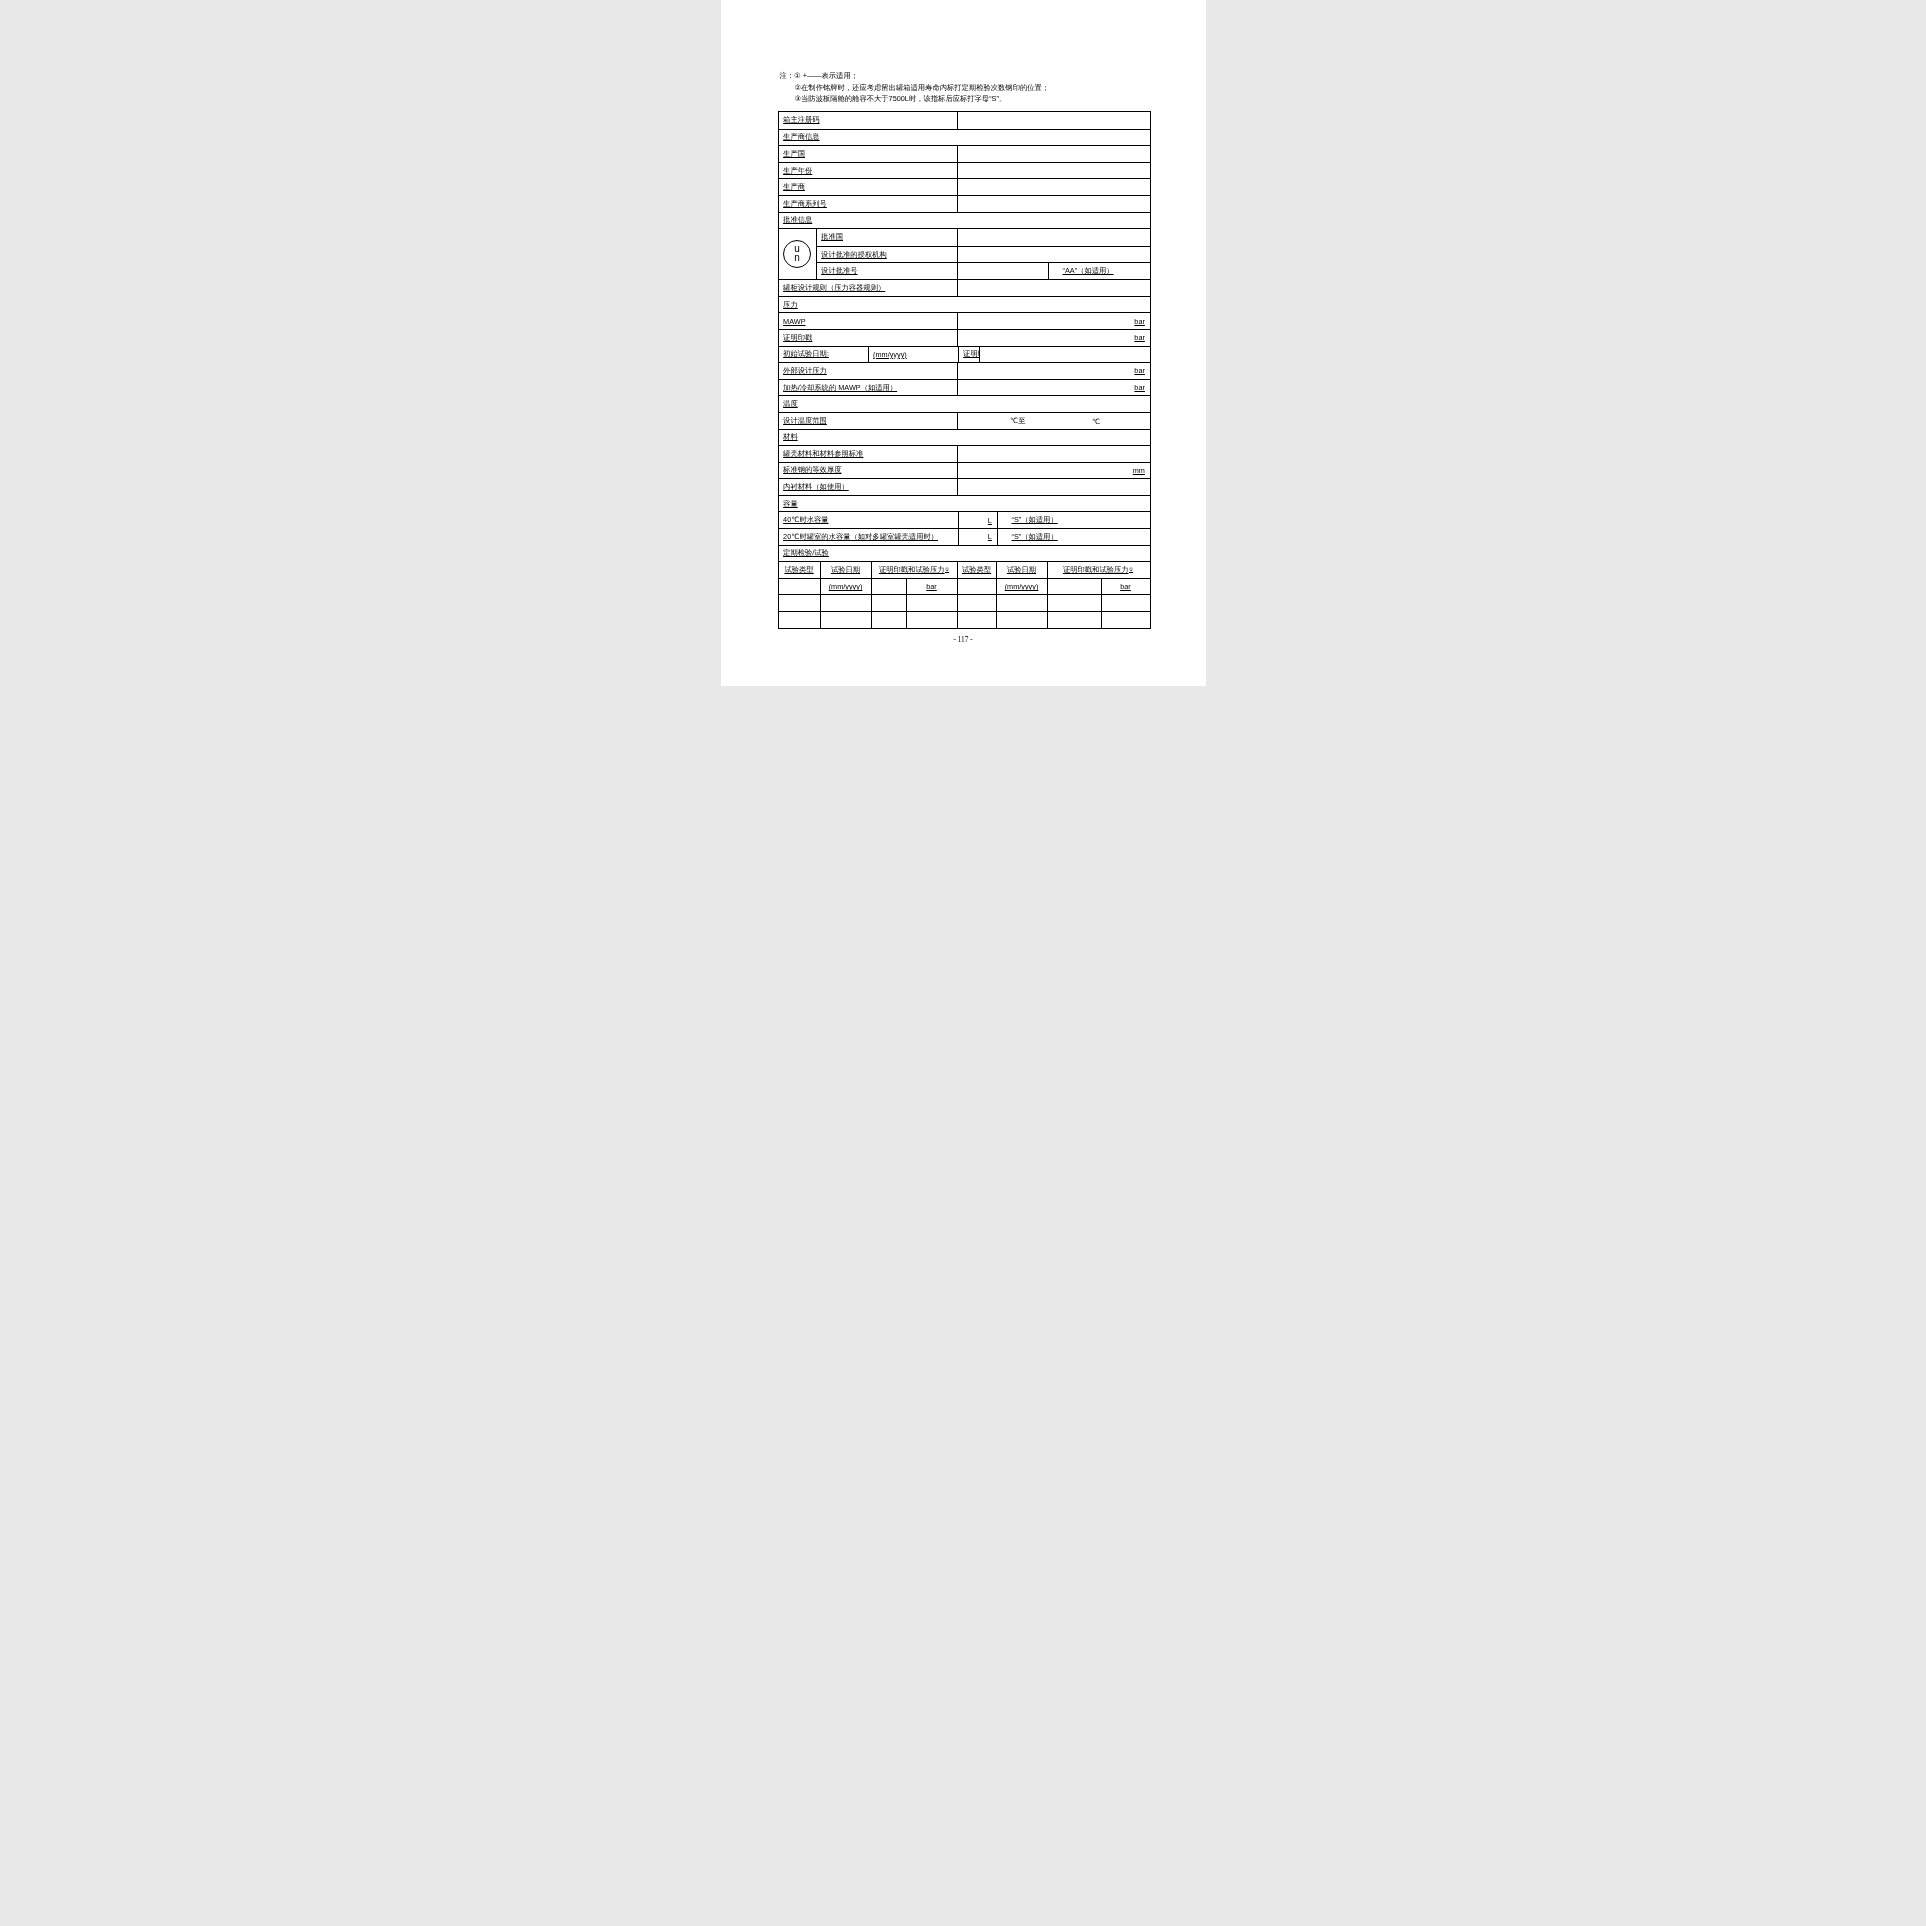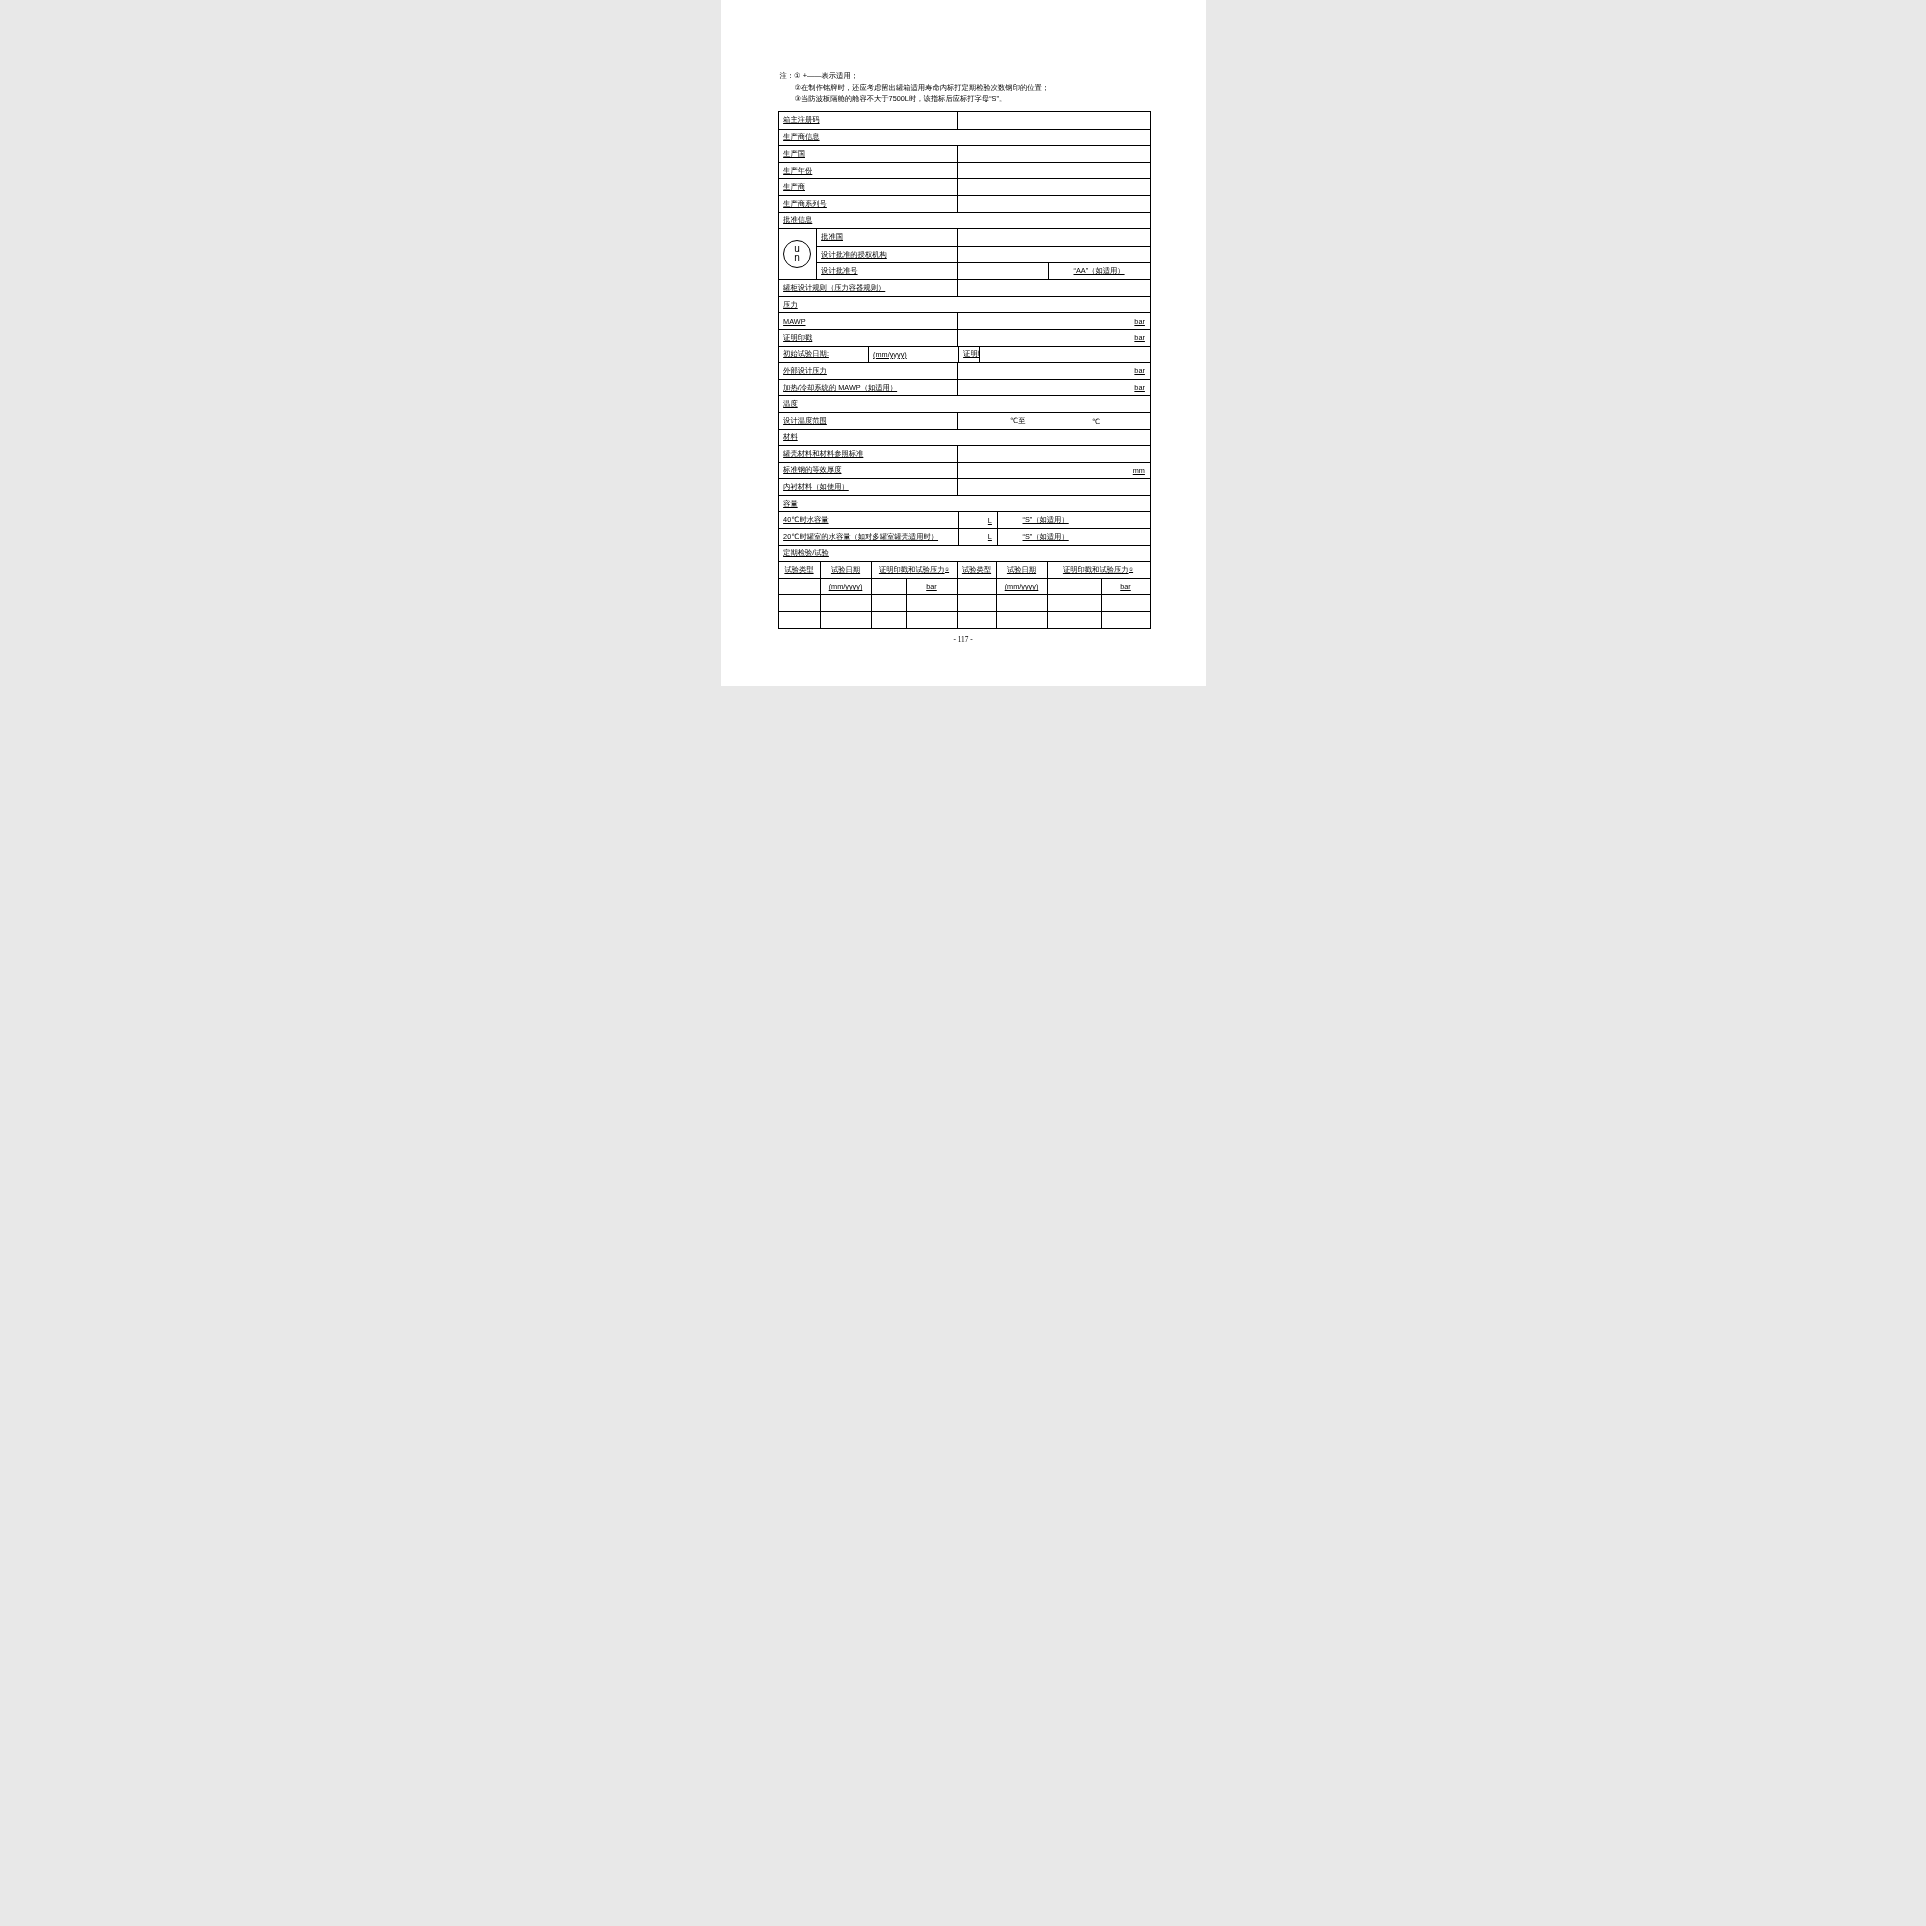--- a/index.html
+++ b/index.html
@@ -22,21 +22,21 @@
   .row{display:flex;height:16.6px;box-sizing:border-box;border-top:1.2px solid #000;text-decoration:underline;}
   .row.first{border-top:none;}
   .cell{
     box-sizing:border-box;border-left:0.8px solid #000;
     display:flex;align-items:center;
     padding:0 4.6px;font-size:7.3px;white-space:nowrap;overflow:hidden;
   }
   .cell.nb{border-left:none;}
   .cell.right{justify-content:flex-end;}
   .cell.center{justify-content:center;padding:0 1.5px;text-align:center;}
-  .cell.padL22{padding-left:25px;}
+  .cell.padL22{padding-left:14px;}
   
   .unblock{display:flex;height:51px;box-sizing:border-box;border-top:1.2px solid #000;}
   .uncol{width:39px;display:flex;align-items:center;justify-content:center;}
   .uncircle{
     width:28.5px;height:28.5px;border:1.5px solid #000;border-radius:50%;
     box-sizing:border-box;display:flex;flex-direction:column;
     align-items:center;justify-content:center;
   }
   .uncircle span{font-size:10px;line-height:8.9px;}
   .unrows{flex:1;border-left:0.8px solid #000;display:flex;flex-direction:column;}

